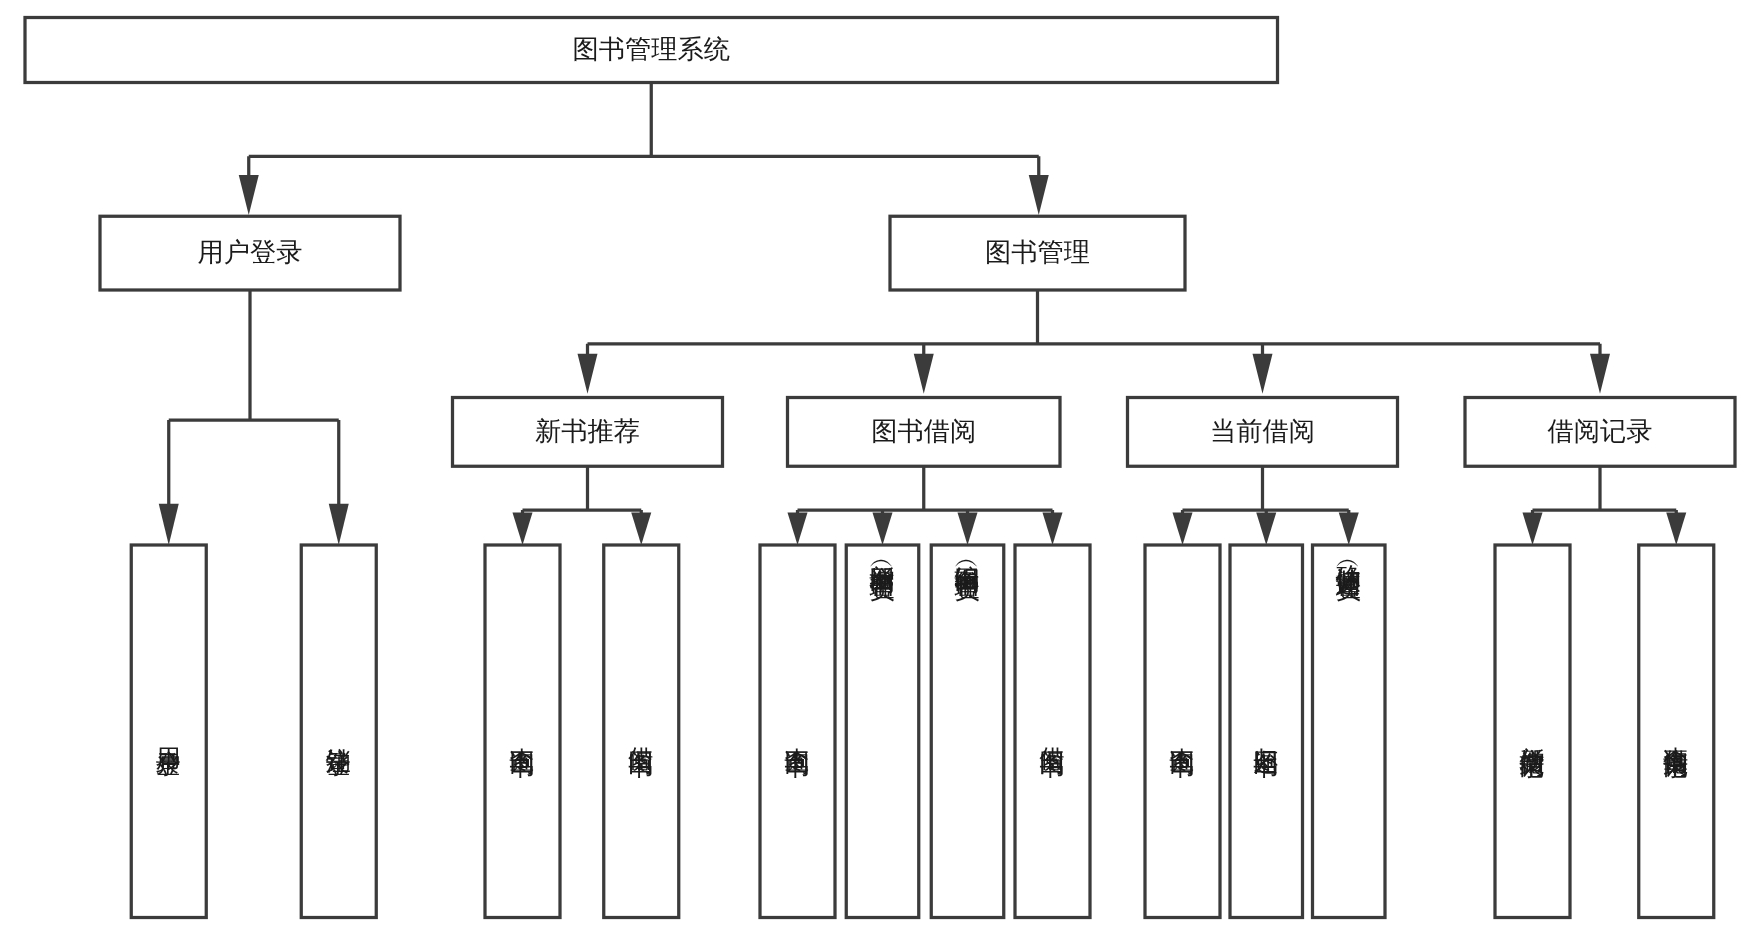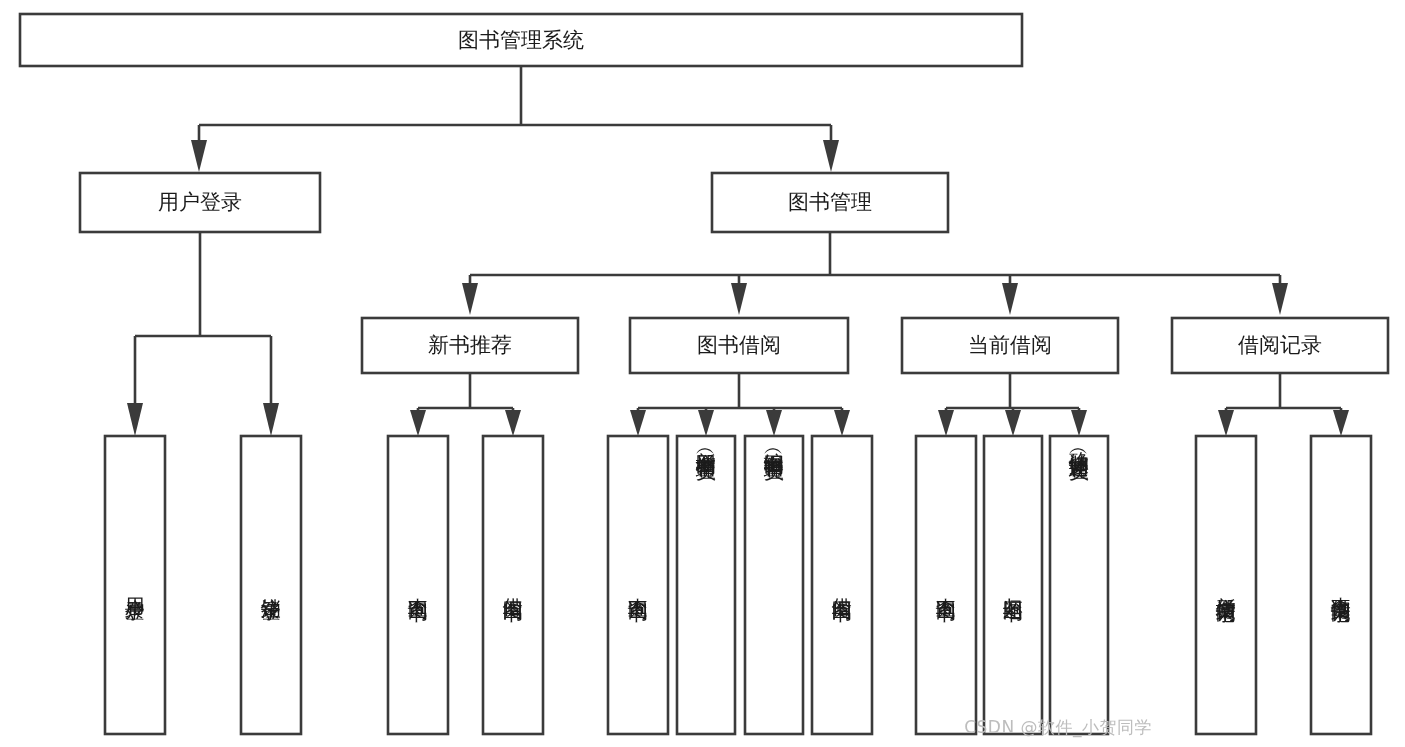--- a/index.html
+++ b/index.html
@@ -250,15 +250,14 @@
     <span class="leaf-label">确认归还（管理员）</span>
   </div>
 
   <div class="leaf-label-wrap" style="left:1196px; top:436px; width:60px; height:298px;">
     <span class="leaf-label">新增借阅记录</span>
   </div>
   <div class="leaf-label-wrap" style="left:1311px; top:436px; width:60px; height:298px;">
     <span class="leaf-label">查询借阅记录</span>
   </div>
 
-  <div class="watermark">CSDN @软件_小贺同学</div>
 
 </div>
 
 </body></html>

